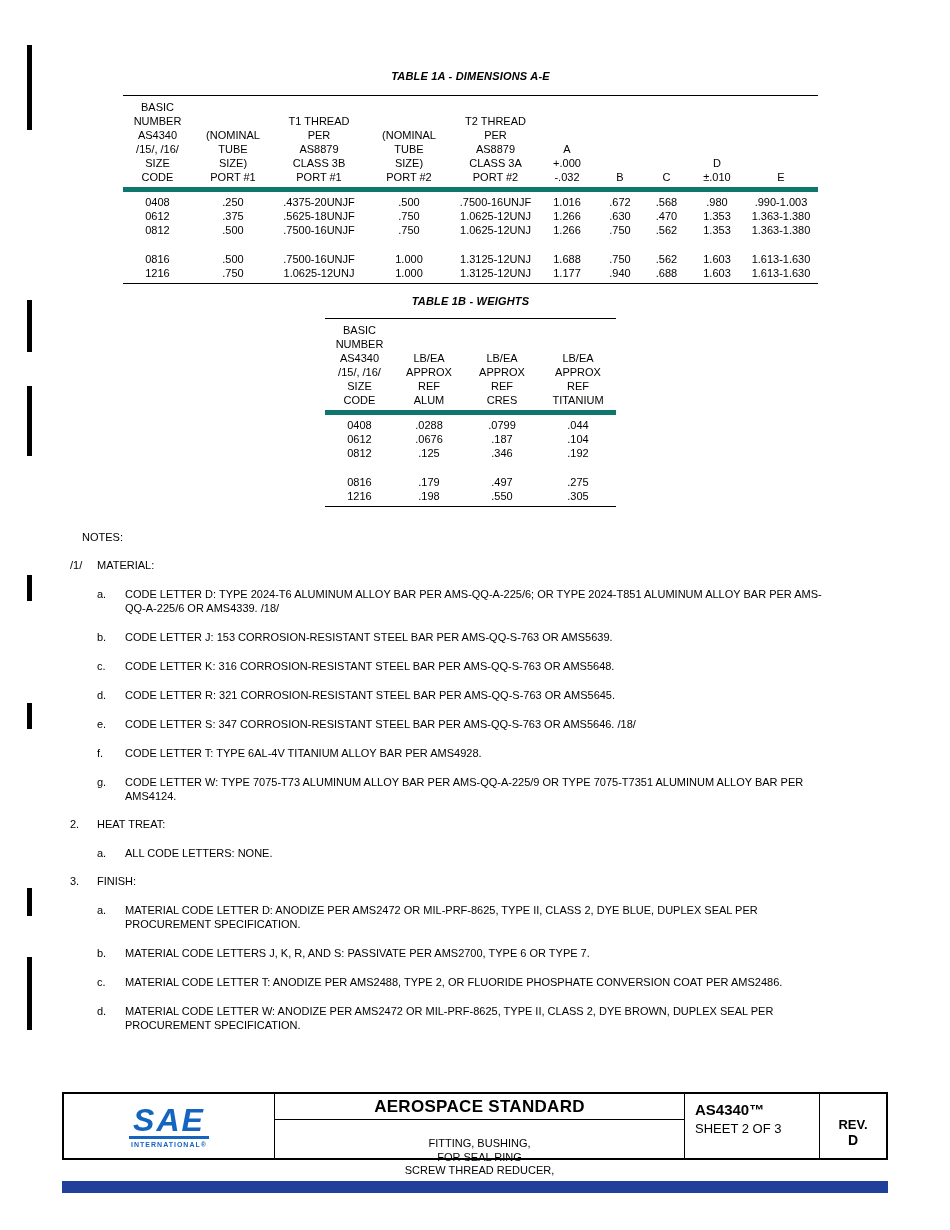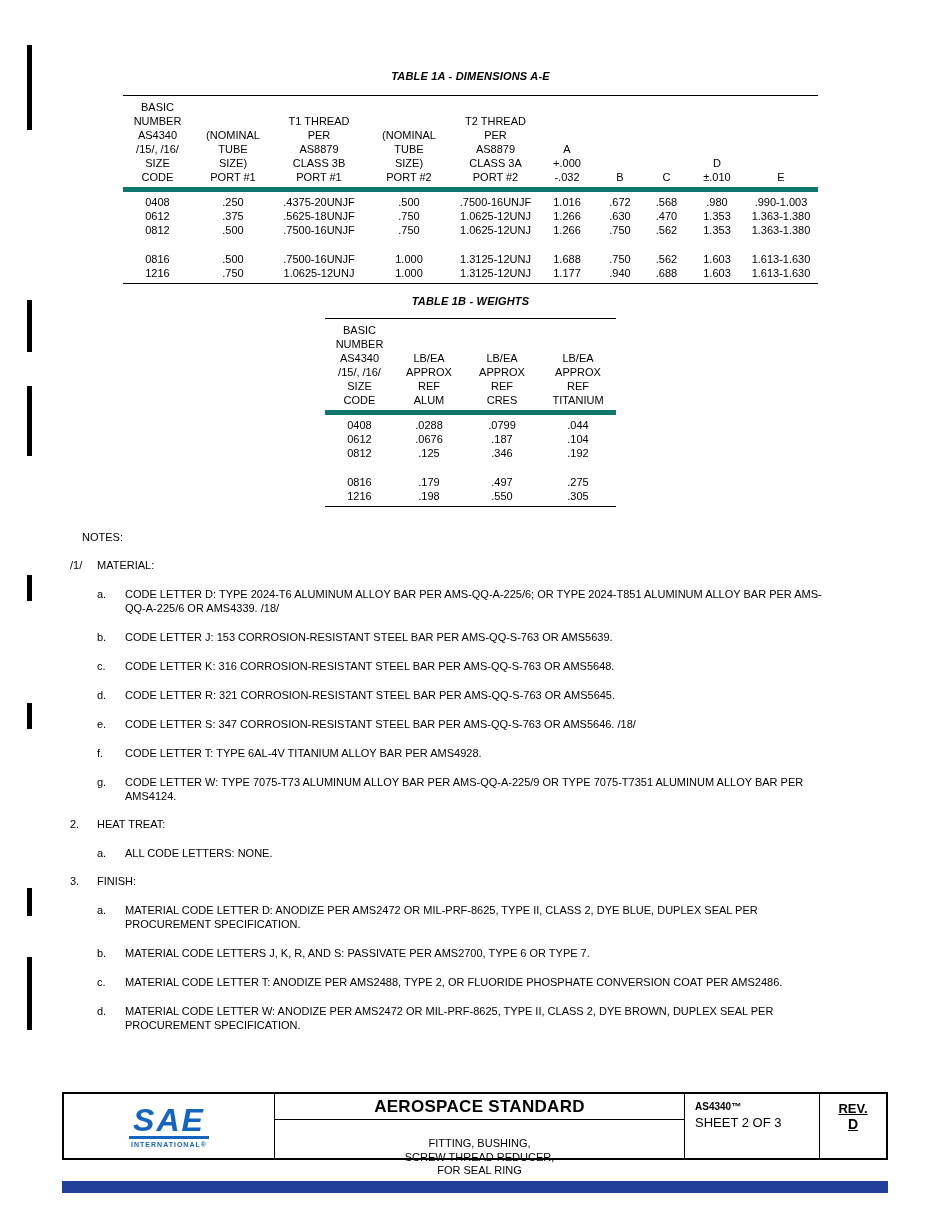--- a/index.html
+++ b/index.html
@@ -58,23 +58,23 @@
     letter-spacing:1px; text-align:center; margin-top:2px;
   }
   .f-mid { flex:1 1 auto; border-right:1px solid #000; display:flex; flex-direction:column; }
   .f-title {
     text-align:center; font-size:17px; font-weight:bold; letter-spacing:0.3px;
     padding:3px 0 2px 0; border-bottom:1px solid #000;
   }
   .f-sub { padding-top:1px;margin-top:16px; }
   .f-sub div { text-align:center; font-size:11px; line-height:13.5px; }
   .f-doc { width:135px; flex:0 0 135px; border-right:1px solid #000; padding:7px 0 0 10px; }
-  .f-doc-number { font-size:10px; font-weight:bold; }
+  .f-doc-number { font-size:15px; font-weight:bold; }
   .f-doc-sheet { font-size:13px; margin-top:3px; }
-  .f-rev { width:66px; flex:0 0 66px; text-align:center; padding-top:7px;text-decoration:underline; }
+  .f-rev { width:66px; flex:0 0 66px; text-align:center; padding-top:23px; }
   .f-rev-label { font-size:13px; font-weight:bold; line-height:15px; }
   .f-rev-value { font-size:14px; font-weight:bold; line-height:16px; }
 
   .bluebar { position:absolute; left:62px; top:1181px; width:826px; height:12px; background:var(--bar-blue,#21409a); }
 </style>
 </head>
 <body>
 
 <div class="page">
 
@@ -311,22 +311,22 @@
     <div class="f-logo">
       <div>
         <div class="sae-text">SAE</div>
         <div class="sae-sub">INTERNATIONAL®</div>
       </div>
     </div>
     <div class="f-mid">
       <div class="f-title">AEROSPACE STANDARD</div>
       <div class="f-sub">
         <div>FITTING, BUSHING,</div>
+        <div>FOR SEAL RING</div>
         <div>SCREW THREAD REDUCER,</div>
-        <div>FOR SEAL RING</div>
       </div>
     </div>
     <div class="f-doc">
       <div class="f-doc-number">AS4340™</div>
       <div class="f-doc-sheet">SHEET 2 OF 3</div>
     </div>
     <div class="f-rev">
       <div class="f-rev-label">REV.</div>
       <div class="f-rev-value">D</div>
     </div>

